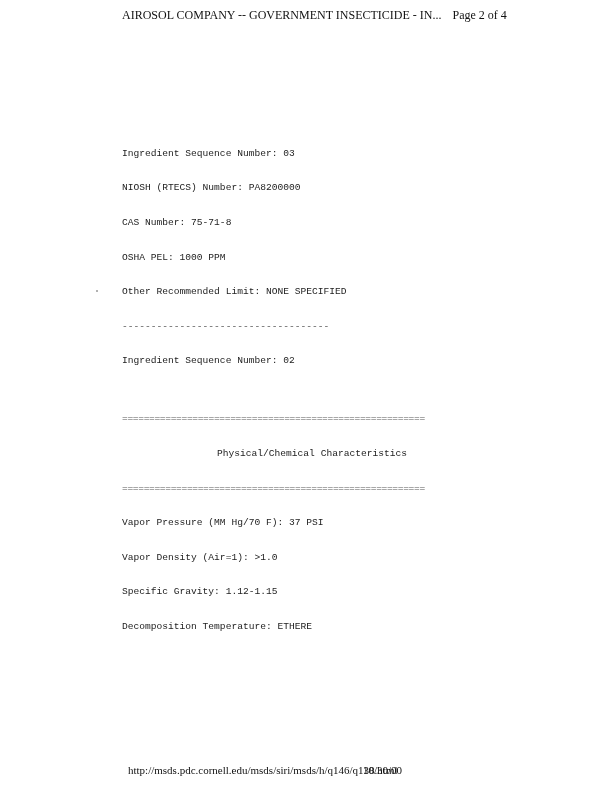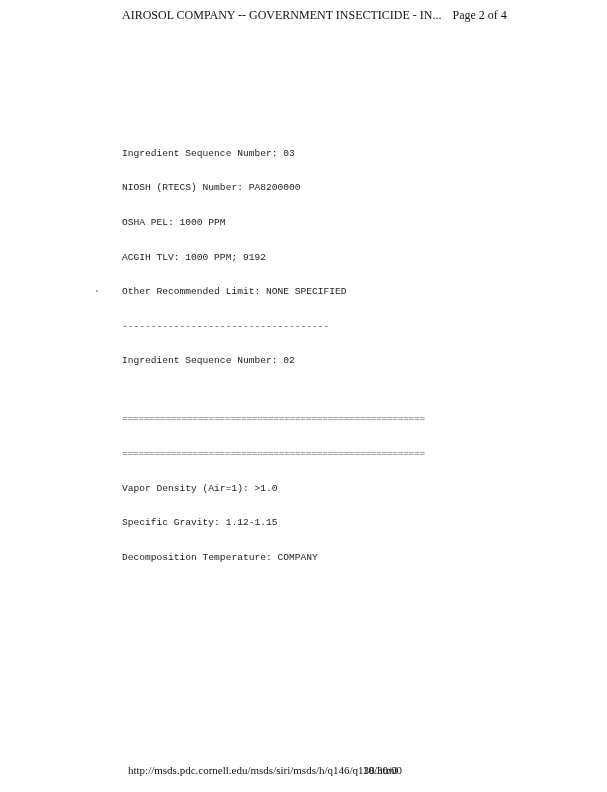--- a/index.html
+++ b/index.html
@@ -85,32 +85,34 @@
   <span>AIROSOL COMPANY -- GOVERNMENT INSECTICIDE - IN...</span>
   <span class="page-num">Page 2 of 4</span>
 </div>
 
 <div class="dot-mark"></div>
 
 <div class="content">
   
   <span class="line">Ingredient Sequence Number: 03</span>
   <span class="line">NIOSH (RTECS) Number: PA8200000</span>
+  <span class="line">CAS Number: 75-71-8</span>
   <span class="line">OSHA PEL: 1000 PPM</span>
-  <span class="line">ACGIH TLV: 1000 PPM; 9192</span>
   <span class="line">Other Recommended Limit: NONE SPECIFIED</span>
   <span class="line dashrule">------------------------------------</span>
   <span class="line">Ingredient Sequence Number: 02</span>
 
   
   <span class="line rule">========================================================</span>
+  <span class="line section-title">Physical/Chemical Characteristics</span>
   <span class="line rule">========================================================</span>
+  <span class="line">Vapor Pressure (MM Hg/70 F): 37 PSI</span>
   <span class="line">Vapor Density (Air=1): &gt;1.0</span>
   <span class="line">Specific Gravity: 1.12-1.15</span>
-  <span class="line">Decomposition Temperature: COMPANY</span>
+  <span class="line">Decomposition Temperature: ETHERE</span>
   
   
 
   
   
   
   
   
   
   

